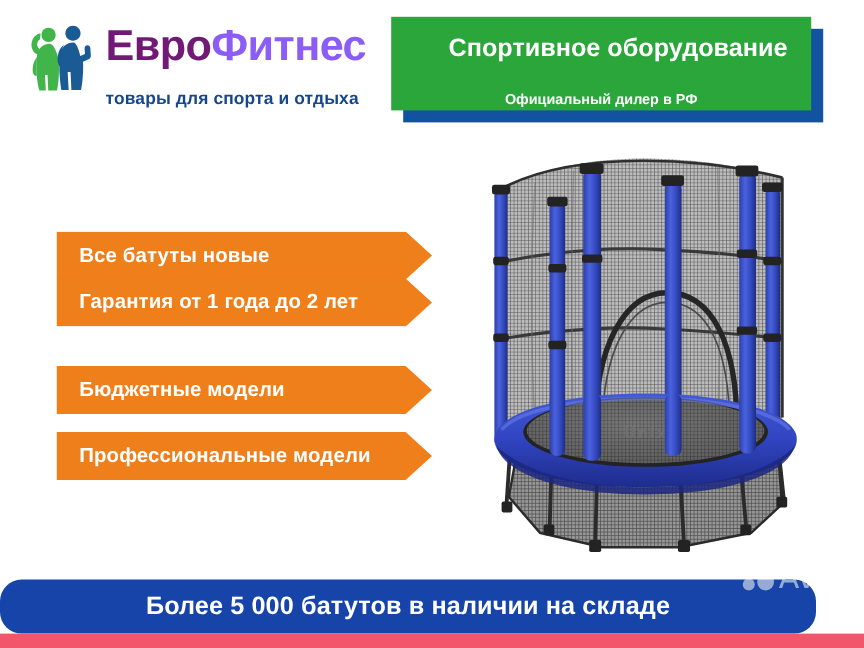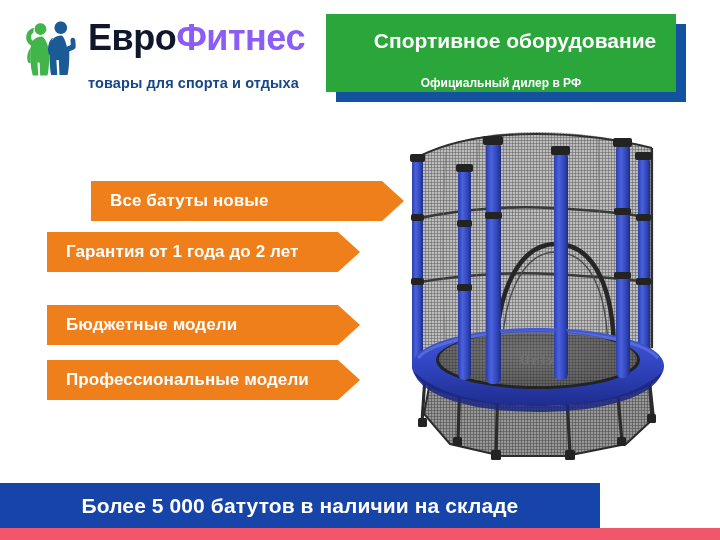--- a/index.html
+++ b/index.html
@@ -15,21 +15,21 @@
   
   #header{position:absolute;left:0;top:0;width:720px;height:110px;}
 
   #logo-block{position:absolute;left:22px;top:18px;width:300px;height:70px;}
   #logo-mark{position:absolute;left:0;top:2px;width:62px;height:60px;}
   #logo-text{position:absolute;left:66px;top:0px;width:236px;height:64px;}
   #logo-title{
     font-size:36px;font-weight:bold;line-height:40px;letter-spacing:-0.5px;
     white-space:nowrap;
   }
-  #logo-title .w1{color:#0f172a;}
+  #logo-title .w1{color:#701a75;}
   #logo-title .w2{color:#8b5cf6;}
   #logo-sub{
     color:#16478a;font-size:14.5px;font-weight:bold;line-height:18px;
     letter-spacing:0.1px;white-space:nowrap;margin-top:16px;
   }
 
   #green-banner-shadow{
     position:absolute;left:336px;top:24px;width:350px;height:78px;
     background:#1352a0;
   }
@@ -50,33 +50,34 @@
   .arrow-tag{
     position:absolute;left:47px;width:313px;height:40px;
     background:#ef7f1a;
     clip-path:polygon(0 0, calc(100% - 22px) 0, 100% 50%, calc(100% - 22px) 100%, 0 100%);
     display:flex;align-items:center;
   }
   .arrow-tag .atxt{
     color:#ffffff;font-size:17px;font-weight:bold;
     padding-left:19px;white-space:nowrap;letter-spacing:0.1px;
   }
-  #tag0{top:181px;margin-left:44px;}
+  #tag0{top:193px;}
   #tag1{top:232px;}
   #tag2{top:305px;}
   #tag3{top:360px;}
 
   
   #tramp-wrap{position:absolute;left:398px;top:122px;width:318px;height:348px;}
   #tramp-svg{display:block;}
 
   
   #bottom-banner{
-    position:absolute;left:0;top:483px;width:600px;height:45px;
+    position:absolute;left:0;top:483px;width:680px;height:45px;
     background:#1644a8;
+    border-radius:18px;
   }
   #bottom-text{
     color:#ffffff;font-size:21px;font-weight:bold;text-align:center;
     line-height:45px;white-space:nowrap;letter-spacing:0.1px;
   }
   #bottom-red{
     position:absolute;left:0;top:528px;width:720px;height:12px;
     background:#f2566a;
   }
   #avito-wm{

